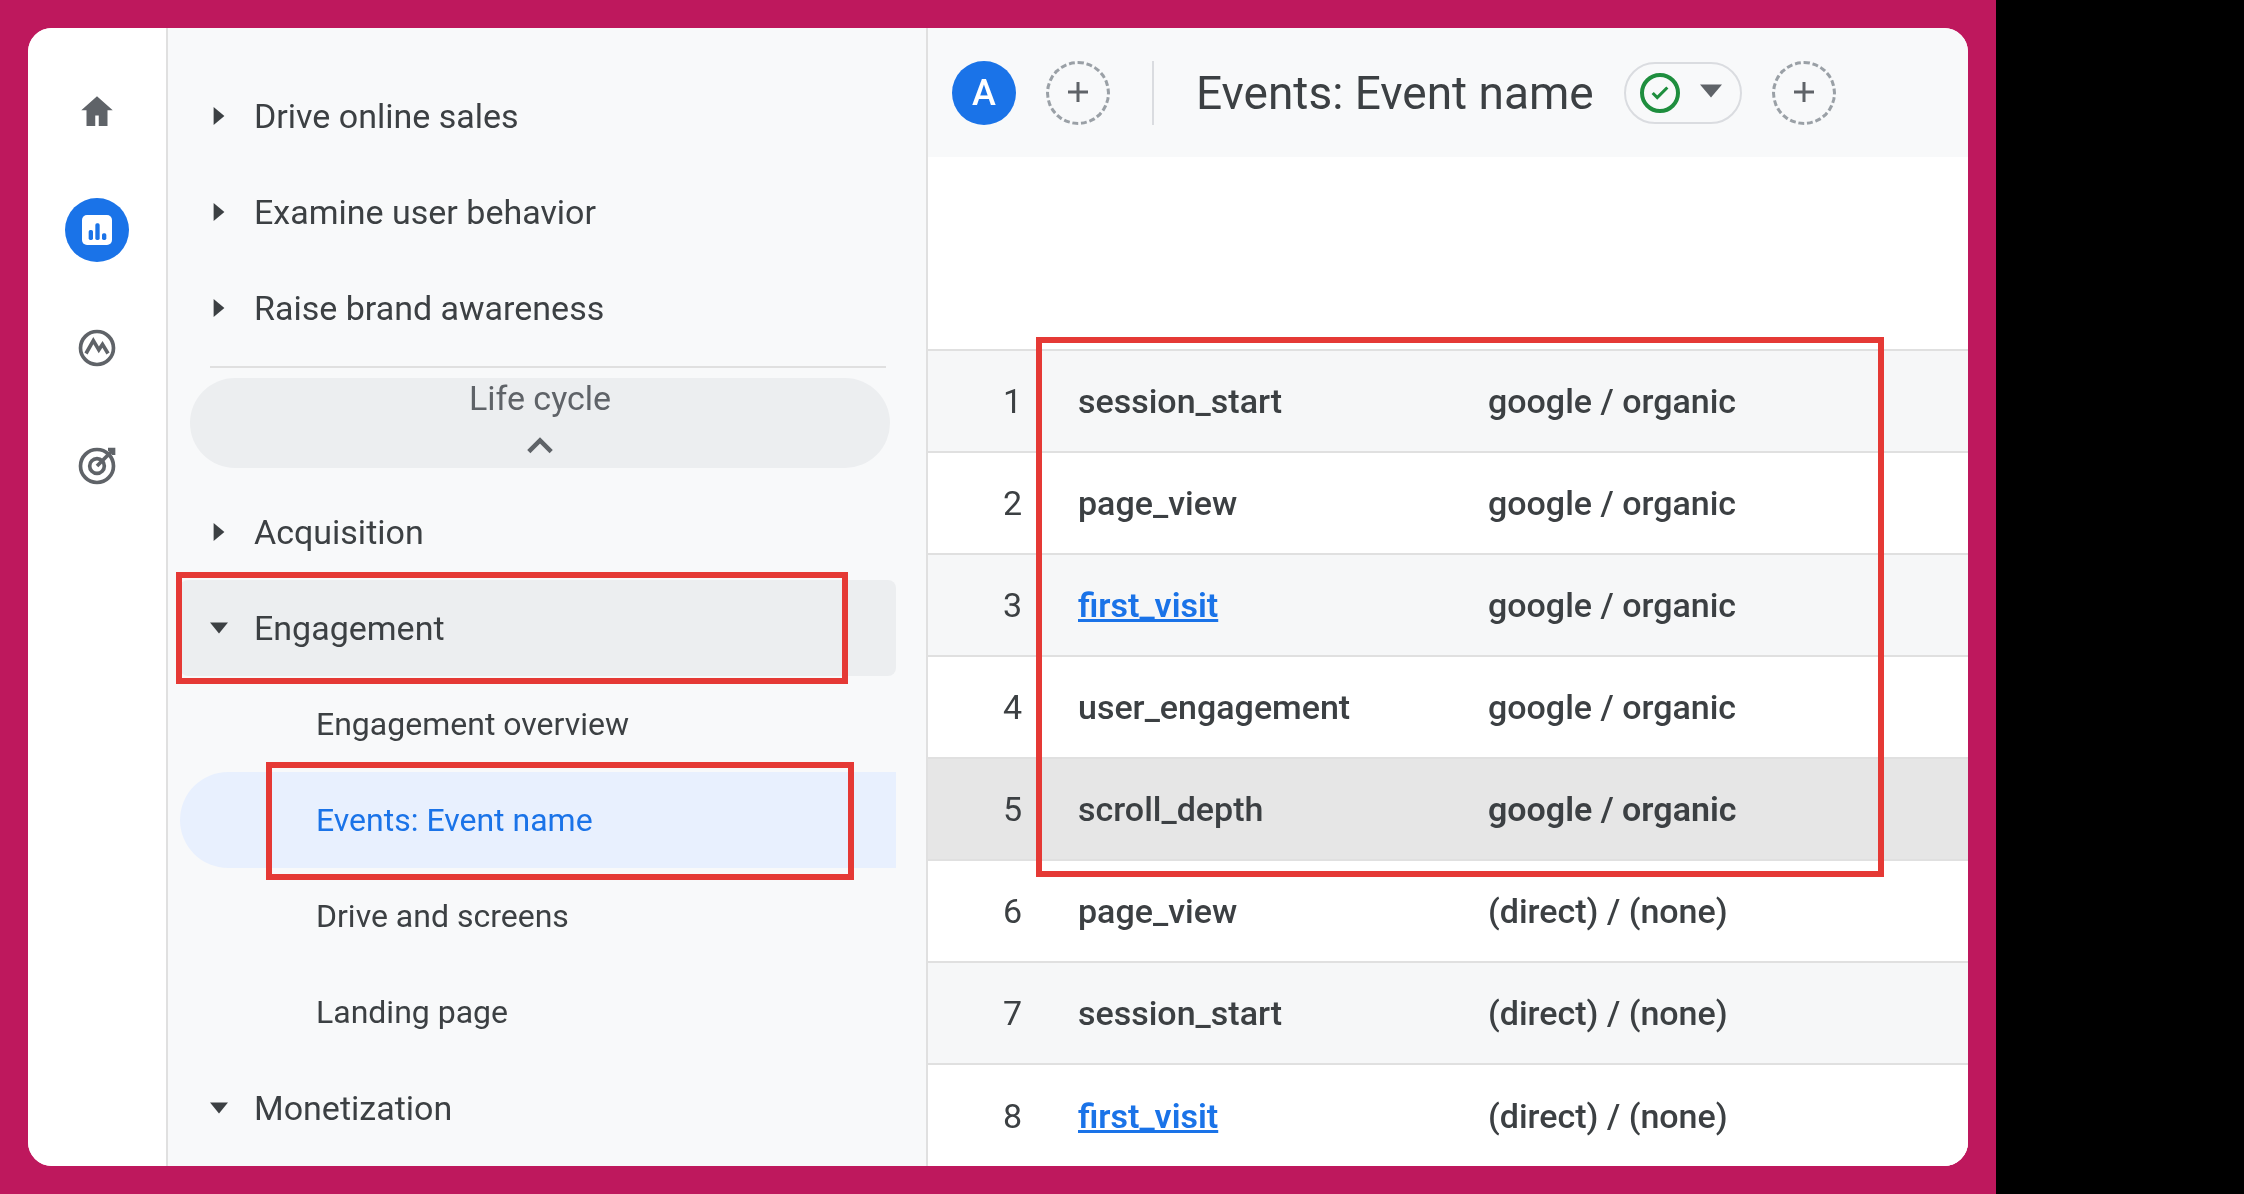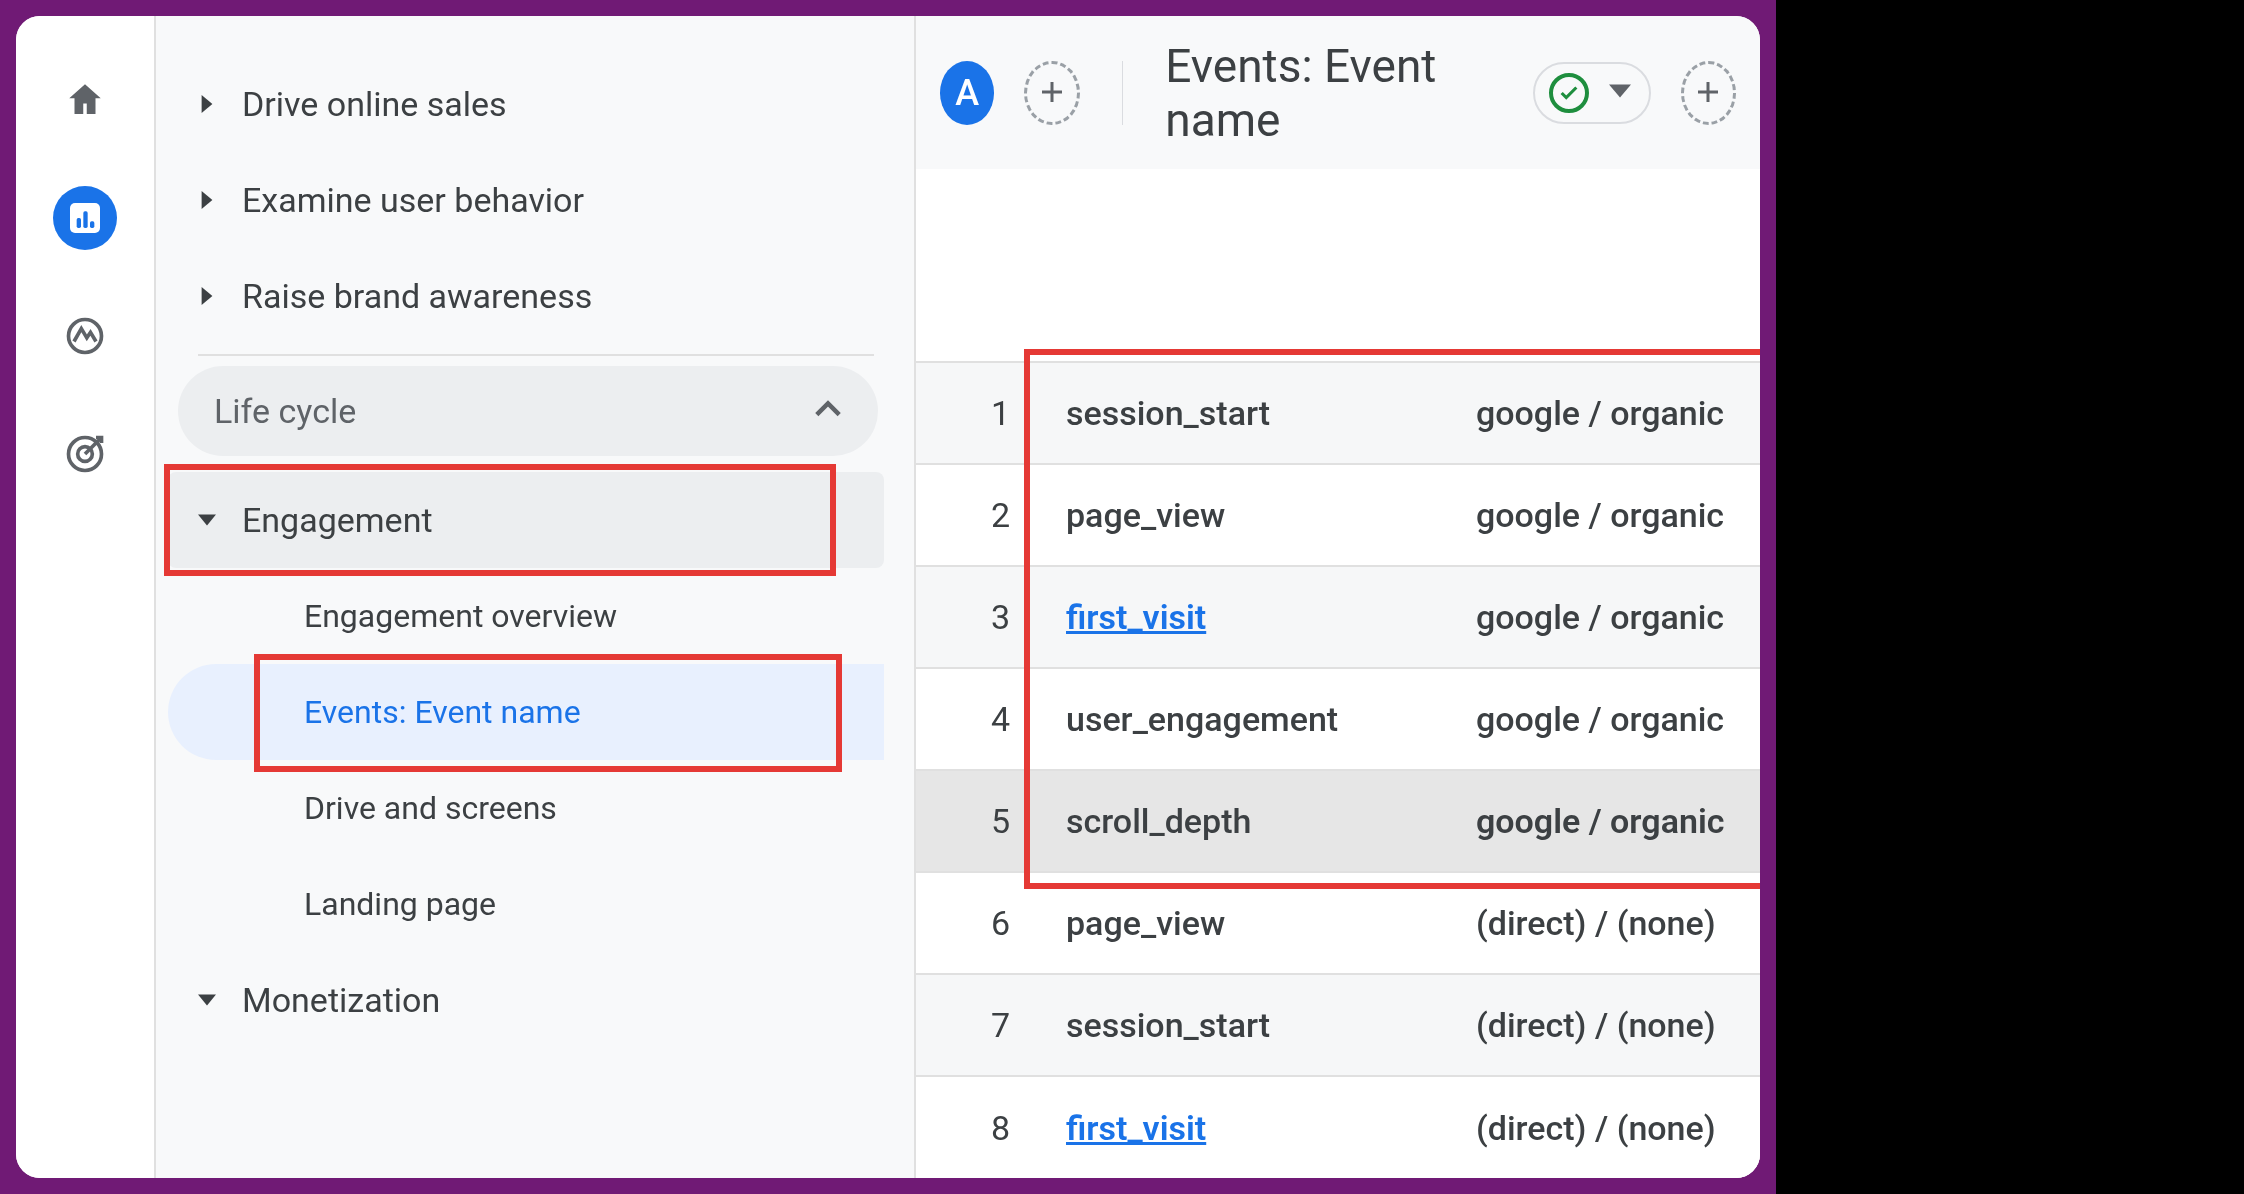--- a/index.html
+++ b/index.html
@@ -5,24 +5,24 @@
   * { box-sizing: border-box; margin: 0; padding: 0; }
   html, body { width: 100%; height: 100%; }
   body {
     font-family: "Google Sans", Roboto, Arial, sans-serif;
     background: #000;
     display: flex;
     align-items: flex-start;
     justify-content: flex-start;
   }
   .frame {
-    width: 1776px;
+    width: 1996px;
     height: 1194px;
-    background: #701a75;
-    padding: 16px;
+    background: #be185d;
+    padding: 28px;
     display: flex;
   }
   .app {
     flex: 1;
     background: #fff;
     border-radius: 24px;
     display: flex;
     overflow: hidden;
     position: relative;
   }
@@ -83,20 +83,21 @@
     display: flex;
     align-items: center;
     justify-content: space-between;
     height: 90px;
     background: #eceef0;
     border-radius: 60px;
     padding: 0 36px;
     font-size: 34px;
     color: #5f6368;
     margin: 8px 6px 16px 10px;
+    flex-direction: column;
   }
   .nav-item.expanded { background: #eceef0; }
   .nav-item.expanded .arrow svg { fill: #3c4043; }
   .nav-sub {
     display: flex;
     align-items: center;
     height: 96px;
     padding-left: 136px;
     font-size: 32px;
     color: #3c4043;
@@ -271,20 +272,28 @@
 
       <div class="nav-section-head">
         <span>Life cycle</span>
         <span>
           <svg width="28" height="28" viewBox="0 0 10 10" fill="none" stroke="#5f6368" stroke-width="1.6">
               <path d="M1 7l4-4 4 4"></path>
             </svg>
         </span>
       </div>
 
+      <div class="nav-item">
+        <span class="arrow">
+          <svg width="18" height="18" viewBox="0 0 10 10" fill="#3c4043">
+              <path d="M2 0l6 5-6 5z"></path>
+            </svg>
+        </span>
+        <span>Acquisition</span>
+      </div>
 
       <div class="nav-item expanded" style="position:relative;">
         <span class="arrow">
           <svg width="18" height="18" viewBox="0 0 10 10" fill="#3c4043">
               <path d="M0 2l5 6 5-6z"></path>
             </svg>
         </span>
         <span>Engagement</span>
         <div class="red-box" style="left:-4px; top:-8px; width:672px; height:112px;"></div>
       </div>

